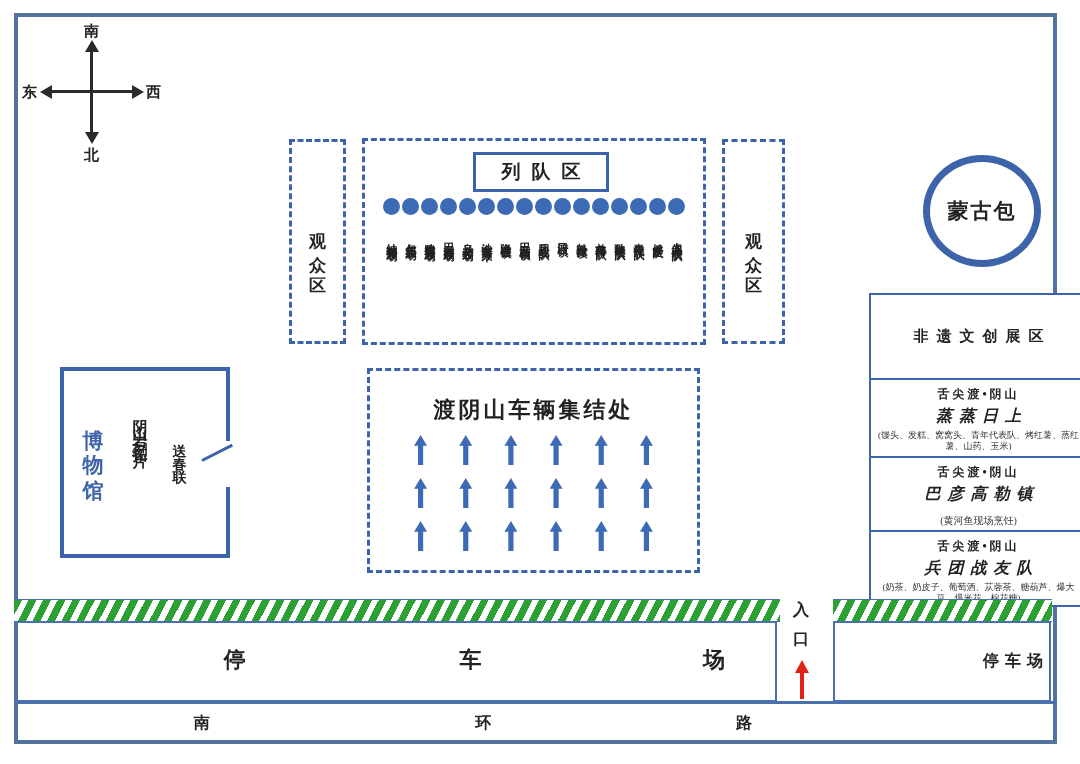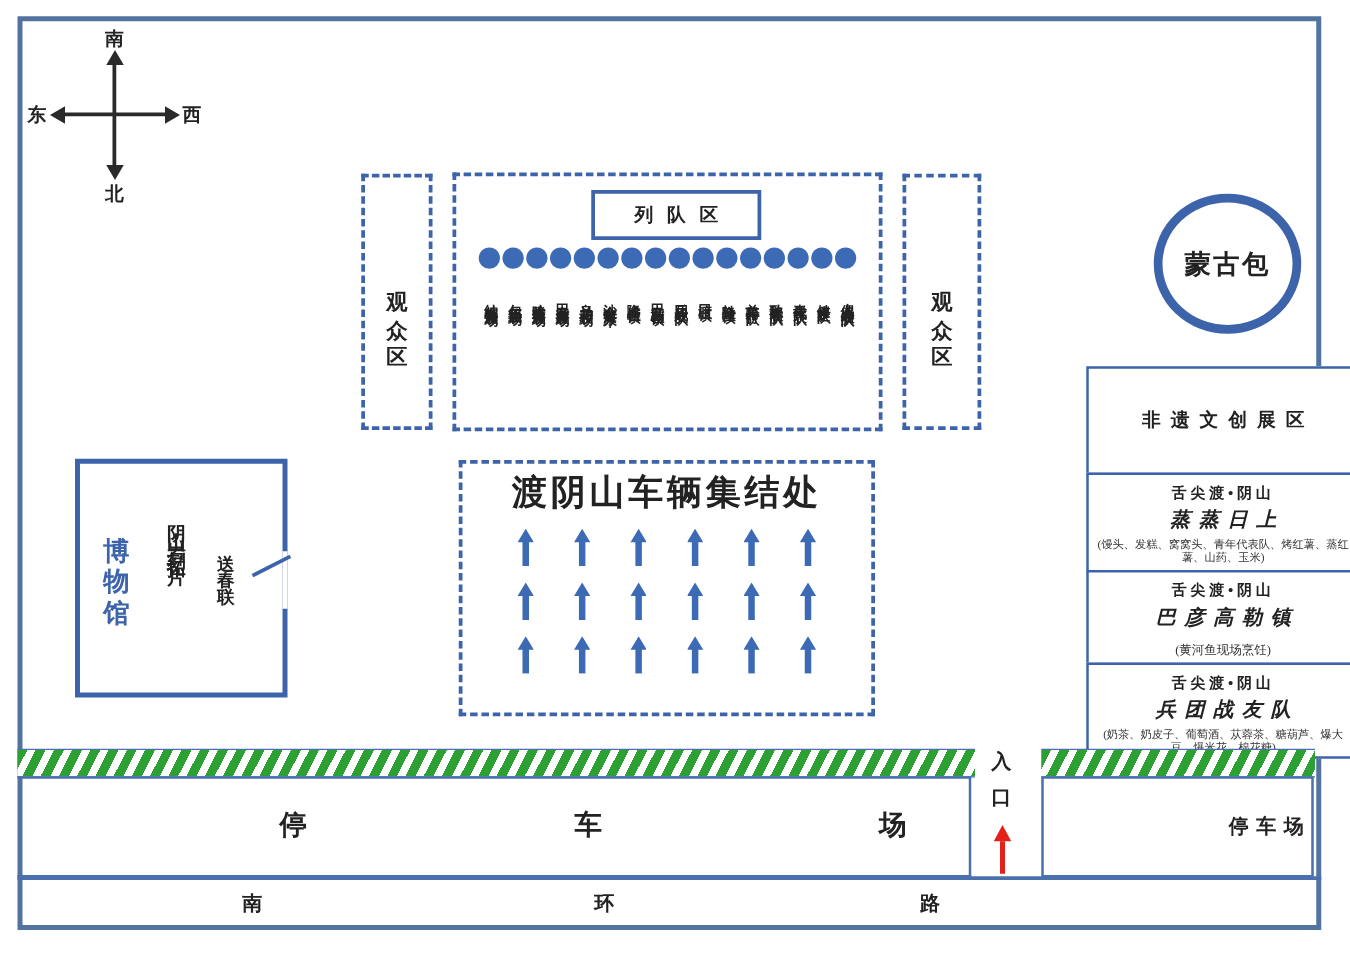--- a/index.html
+++ b/index.html
@@ -31,21 +31,21 @@
   .aud{display:flex;align-items:center;justify-content:center;}
   .aud-l{left:289px;top:139px;width:51px;height:199px;}
   .aud-r{left:722px;top:139px;width:57px;height:199px;}
   .vtext{writing-mode:vertical-rl;text-orientation:upright;}
   .aud span{font-size:17px;letter-spacing:22px;padding-top:22px;font-weight:600;}
 
   
   .queue{left:362px;top:138px;width:338px;height:201px;}
   .lineup-title{position:absolute;left:108px;top:11px;width:130px;height:34px;border:3px solid #3d64ab;
     display:flex;align-items:center;justify-content:center;}
-  .lineup-title span{font-size:15px;font-weight:bold;letter-spacing:11px;padding-left:11px;}
+  .lineup-title span{font-size:19px;font-weight:bold;letter-spacing:11px;padding-left:11px;}
   .circles{position:absolute;left:0;top:57px;width:100%;display:flex;justify-content:center;gap:2px;}
   .circle{width:17px;height:17px;border-radius:50%;background:#3d6ab5;}
   .teams{position:absolute;left:0;top:93px;width:100%;display:flex;justify-content:center;}
   .team{width:19px;display:flex;justify-content:center;}
   .team span{writing-mode:vertical-rl;text-orientation:upright;font-size:11px;letter-spacing:1.5px;font-weight:600;line-height:1;}
 
   
   .yurt{left:923px;top:155px;width:104px;height:98px;border:7px solid #3d64ab;border-radius:50%;
     display:flex;align-items:center;justify-content:center;}
   .yurt span{font-size:21px;font-weight:bold;letter-spacing:2px;text-align:right;}
@@ -55,21 +55,21 @@
   .mus-name{position:absolute;left:18px;top:42px;font-size:21px;font-weight:bold;color:#3d64ab;
     letter-spacing:24px;line-height:1;}
   .mus-exhibit{position:absolute;left:68px;top:36px;font-size:15px;font-weight:600;letter-spacing:7px;line-height:1;}
   .mus-act{position:absolute;left:108px;top:62px;font-size:14px;font-weight:600;letter-spacing:13px;line-height:1;}
   .door-gap{position:absolute;right:-4px;top:70px;width:4px;height:46px;background:#fff;}
   .door-line{position:absolute;left:138px;top:88px;width:34px;height:3px;background:#3d64ab;
     transform:rotate(-27deg);transform-origin:left center;}
 
   
   .assembly{left:367px;top:368px;width:327px;height:199px;border:3.5px dashed #3d64ab;}
-  .asm-title{text-align:center;margin-top:4px;font-size:28px;font-weight:bold;letter-spacing:3px;}
+  .asm-title{text-align:center;margin-top:24px;font-size:22px;font-weight:bold;letter-spacing:3px;}
   .arrow-grid{display:grid;grid-template-columns:repeat(6,1fr);row-gap:13px;justify-items:center;
     padding:10px 28px 0 28px;}
   .v-arrow{width:13px;height:30px;background:#3d6ab5;
     clip-path:polygon(50% 0,100% 36%,70% 36%,70% 100%,30% 100%,30% 36%,0 36%);}
 
   
   .booths{left:869px;top:293px;width:219px;}
   .booth{border:2.5px solid #3d64ab;text-align:center;position:relative;background:#fff;}
   .booth + .booth{margin-top:-2.5px;}
   .b-expo{height:71px;display:flex;flex-direction:column;justify-content:space-around;padding:6px 0;}

